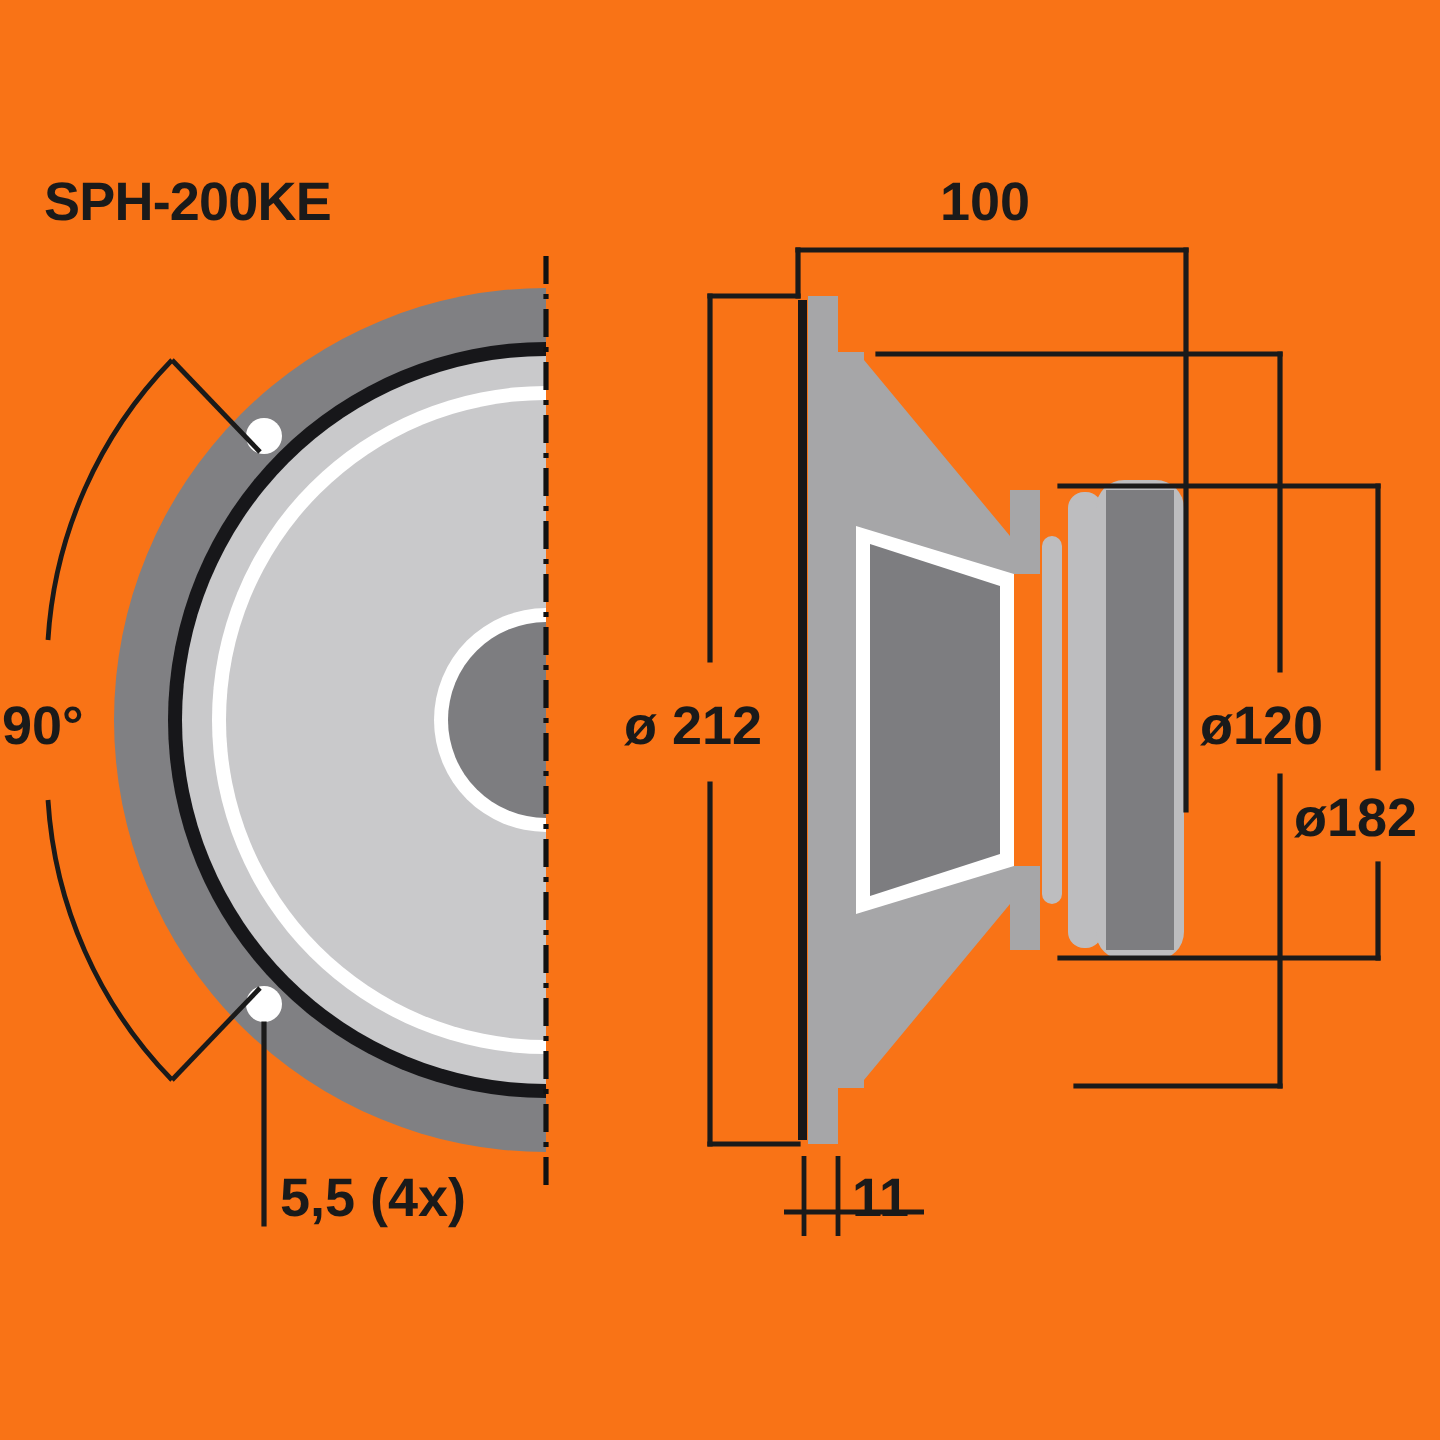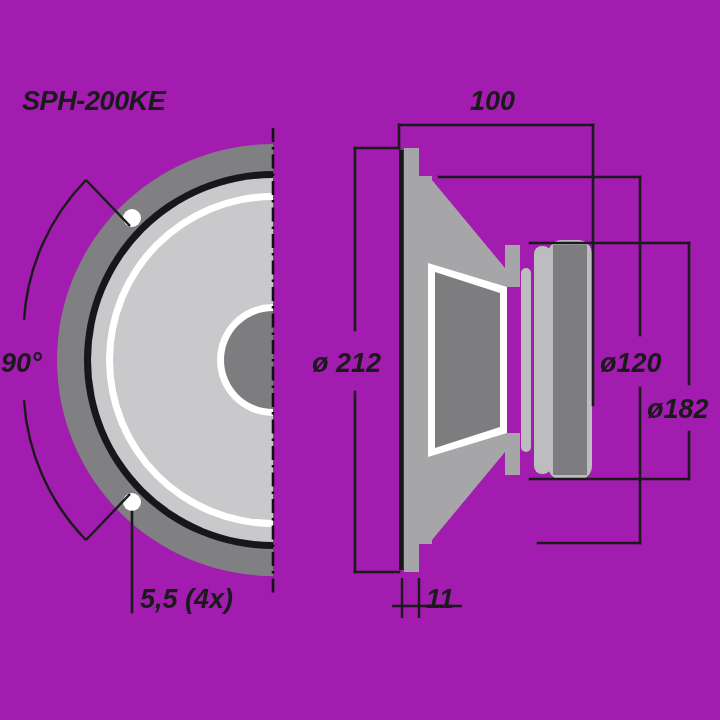--- a/index.html
+++ b/index.html
@@ -11,22 +11,21 @@
     width: 720px;
     height: 720px;
     font-family: "Liberation Sans", sans-serif;
     overflow: hidden;
     position: relative;
   }
   #stage {
     position: relative;
     width: 720px;
     height: 720px;
-    background: #a21caf;
-    font-style: italic;
+    background: #f97316;
   }
   svg.drawing {
     position: absolute;
     left: 0;
     top: 0;
     width: 720px;
     height: 720px;
     display: block;
   }
   text {

